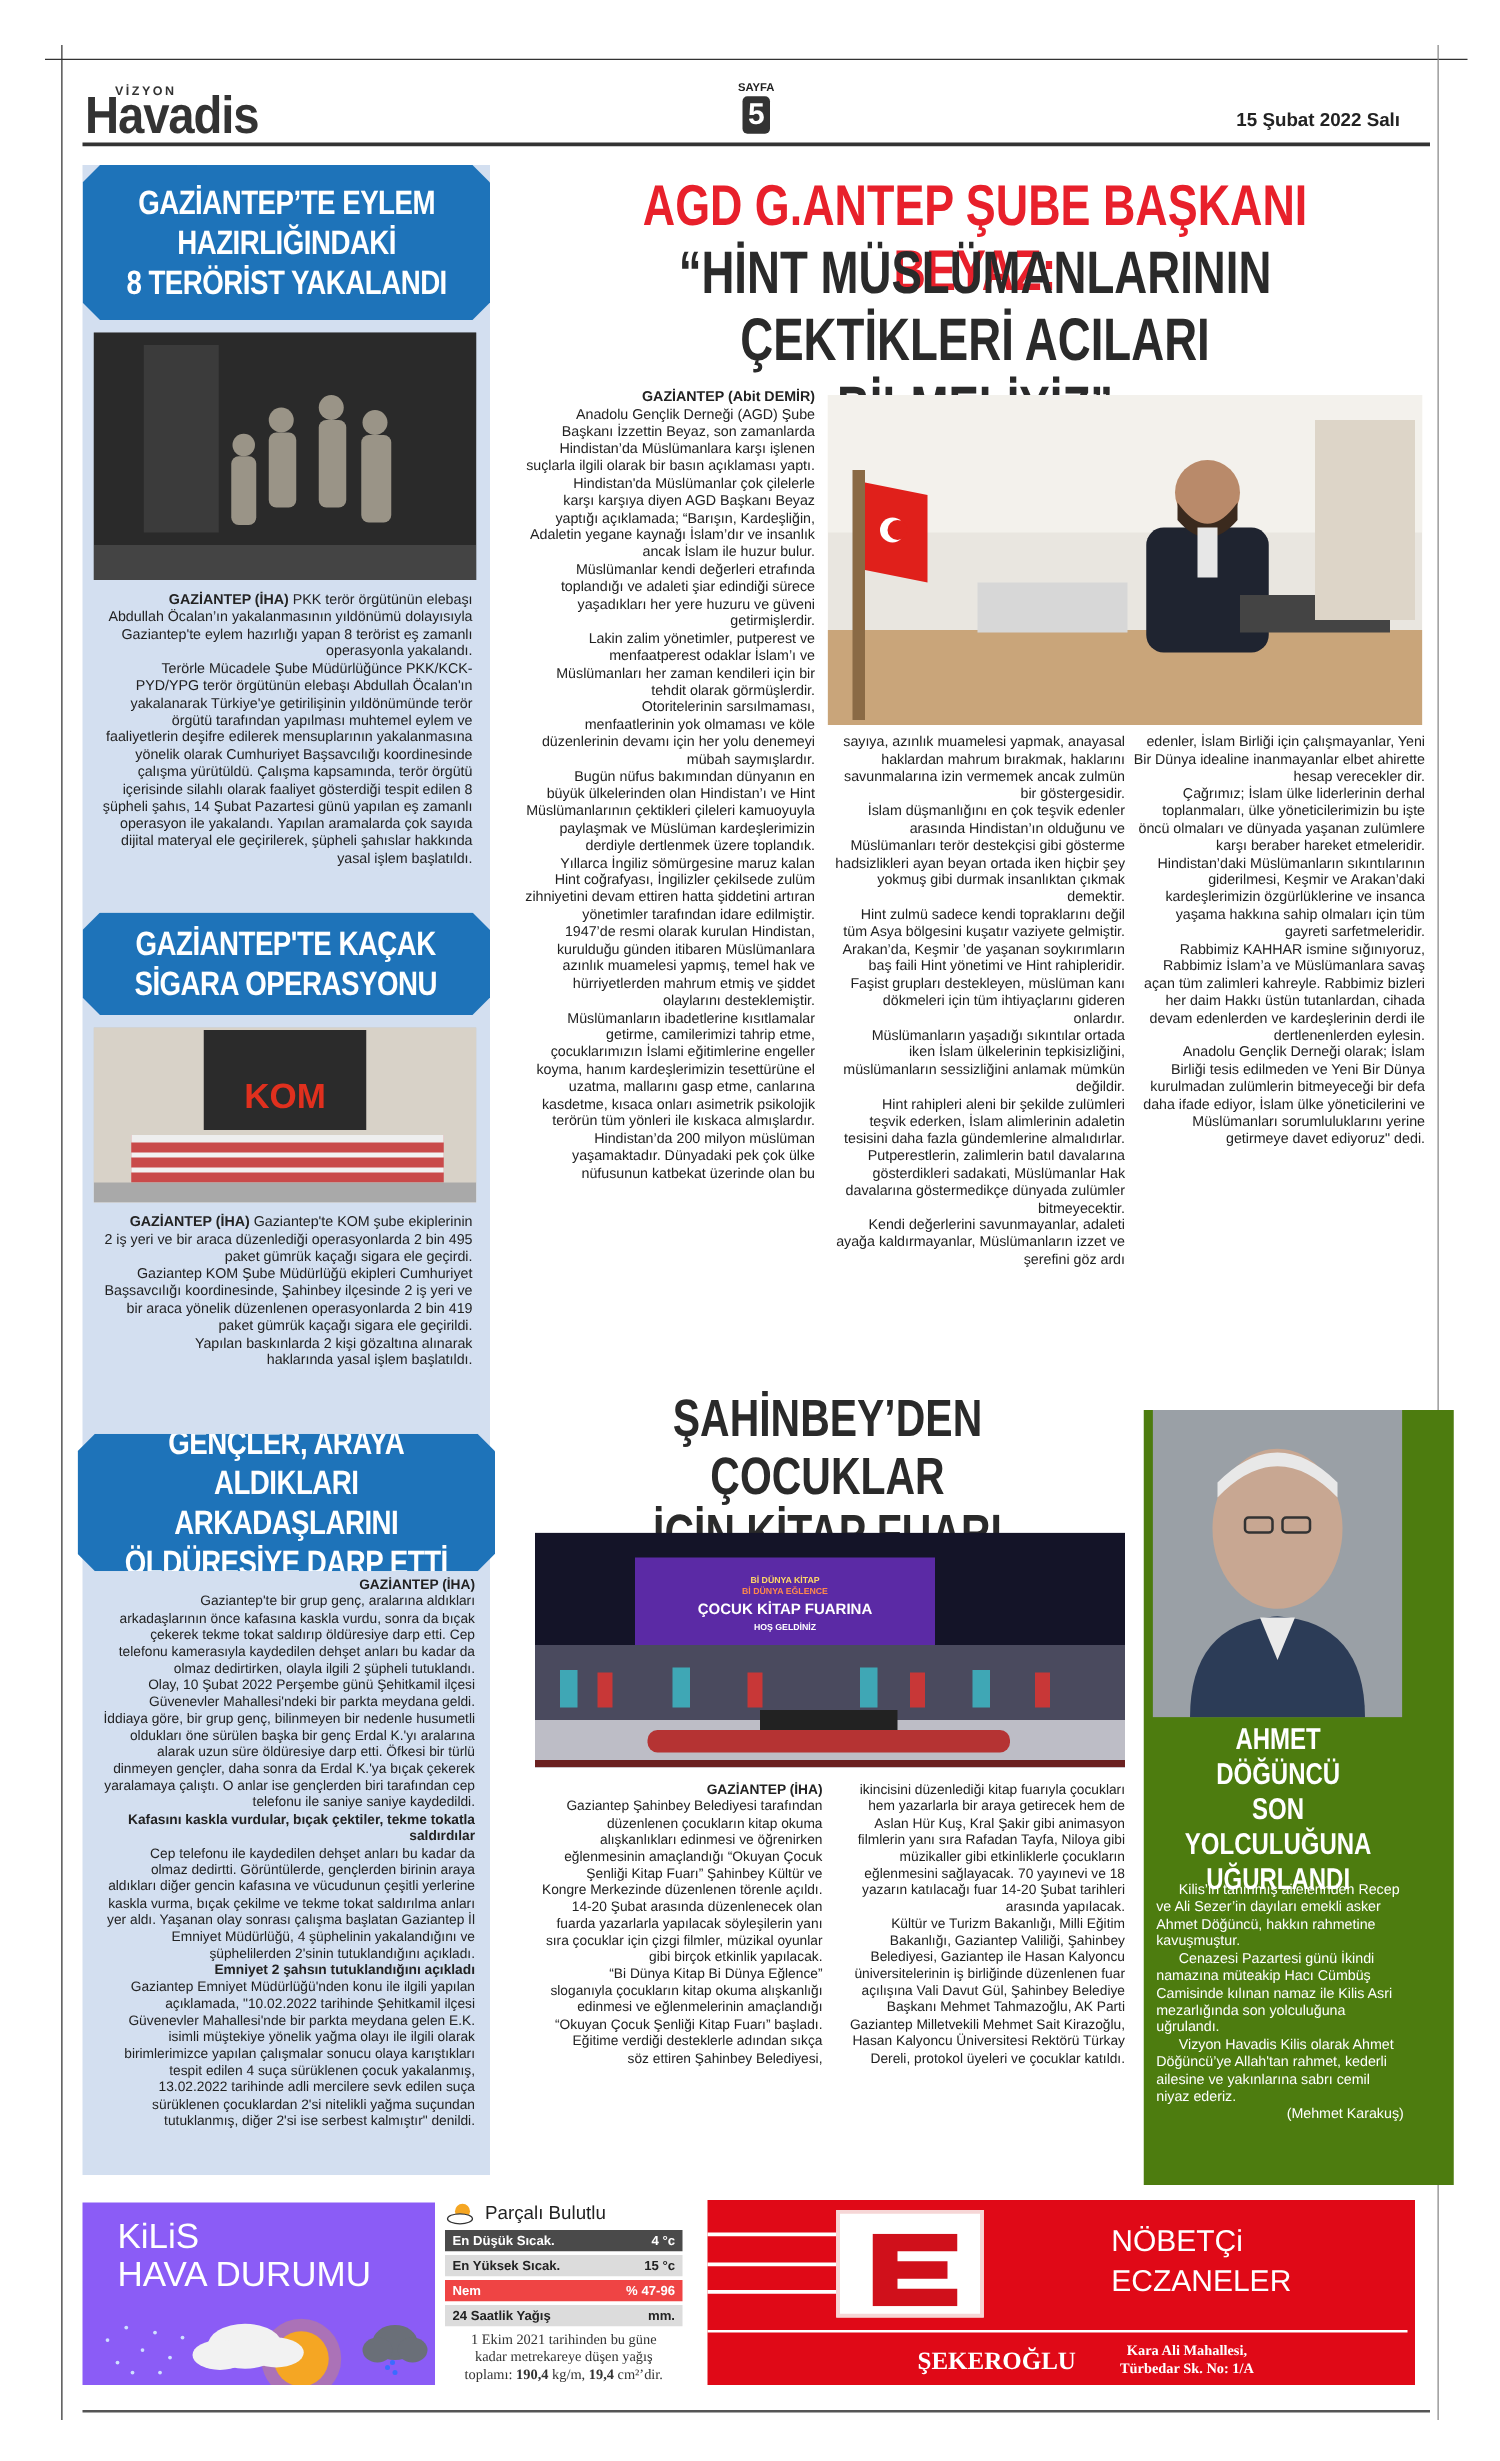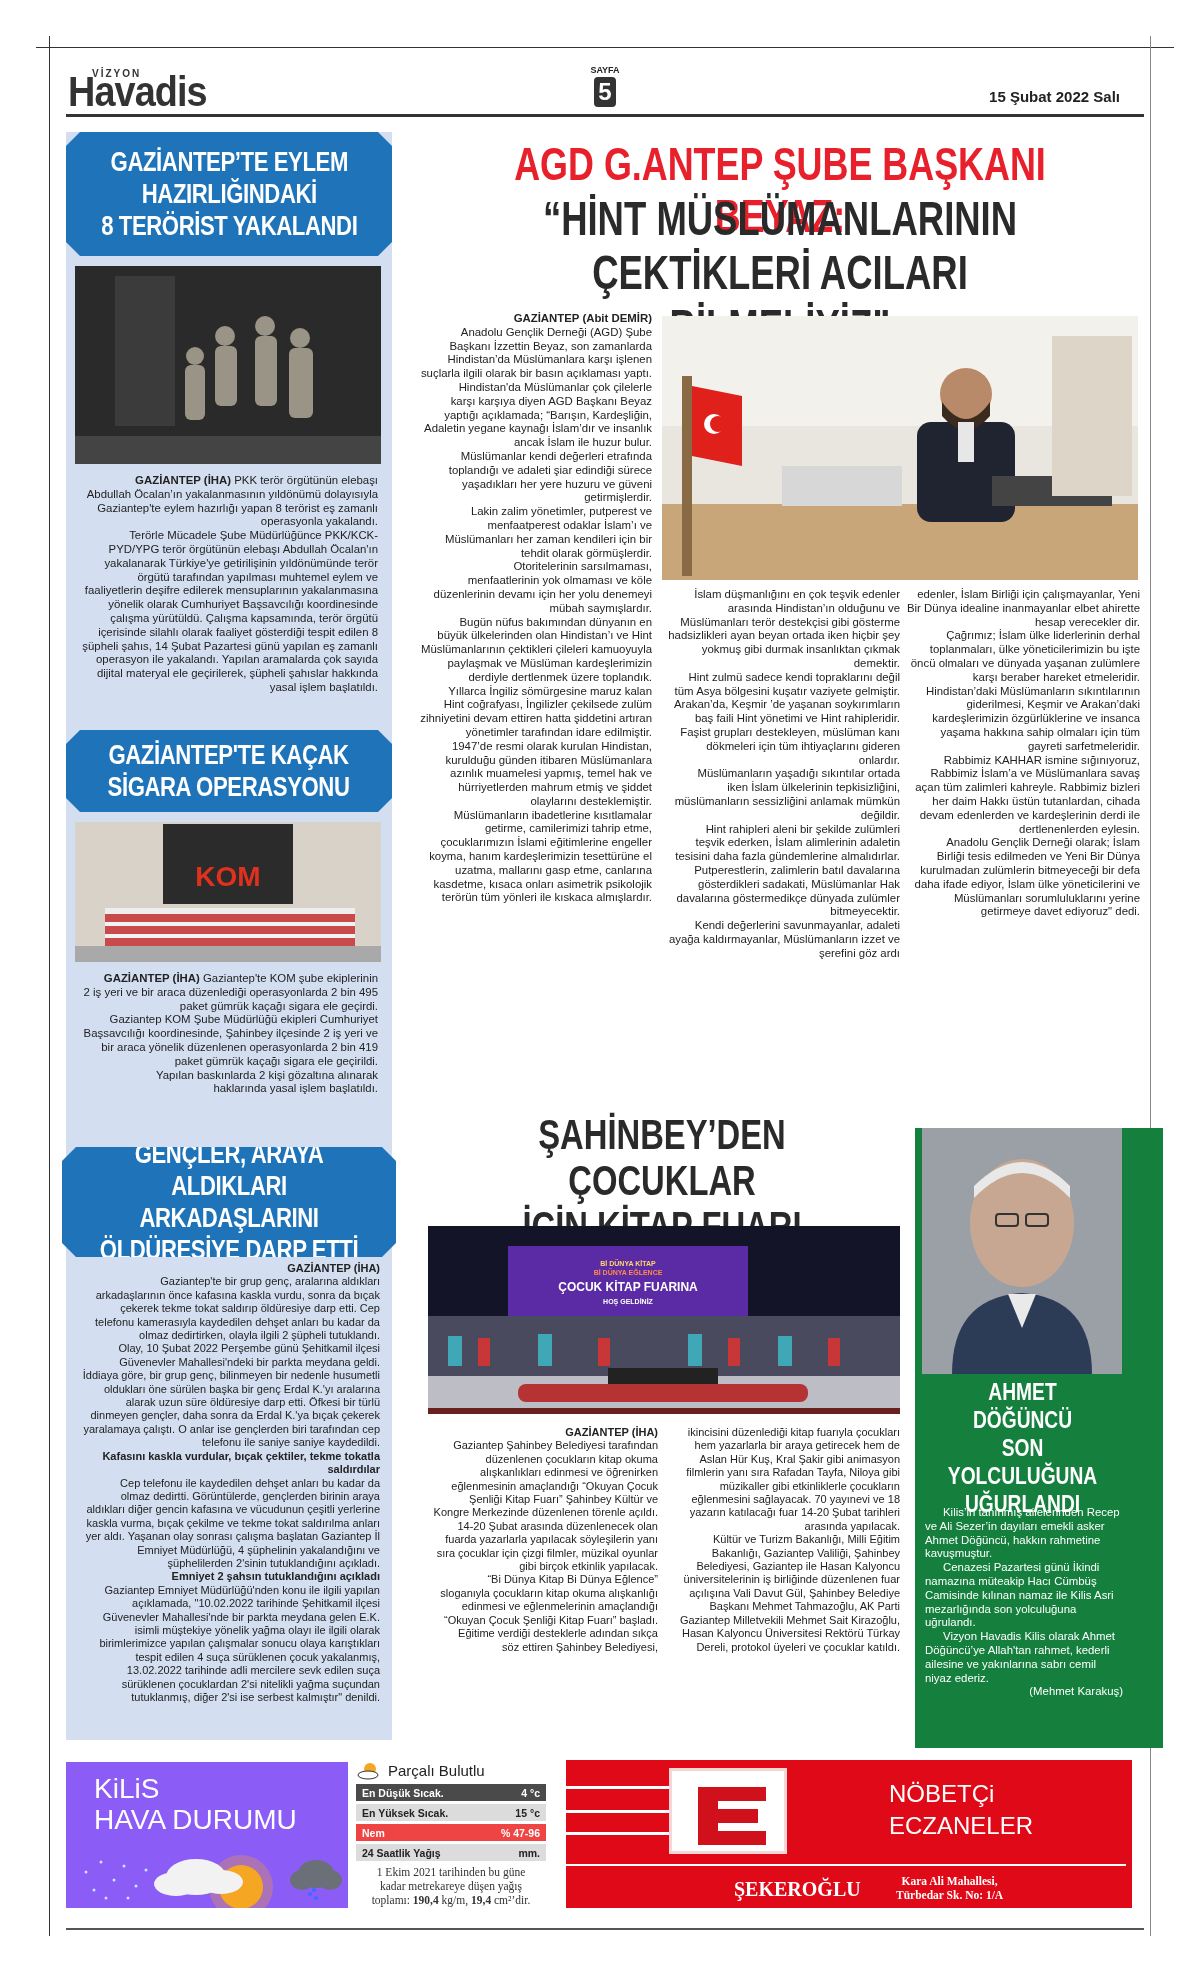--- a/index.html
+++ b/index.html
@@ -18,21 +18,21 @@
 .bluehead{position:absolute;background:#1e73b9;color:#fff;font-family:"Liberation Sans",sans-serif;font-weight:bold;text-align:center;clip-path:polygon(14px 0,calc(100% - 14px) 0,100% 14px,100% calc(100% - 14px),calc(100% - 14px) 100%,14px 100%,0 calc(100% - 14px),0 14px);display:flex;align-items:center;justify-content:center;letter-spacing:-0.5px}
 .bluehead span{display:block;transform:scaleX(.82);font-size:27px;line-height:32px}
 .photo{position:absolute;overflow:hidden}
 .txt{position:absolute;font-size:11.4px;line-height:13.8px;color:#222;text-align:right}
 .txt p{text-indent:20px}
 .txt b{font-weight:bold}
 .txt .sub{text-indent:20px;font-weight:bold}
 .headline-red{left:420px;top:138px;width:720px;text-align:center;color:#e8202b;font-weight:bold;font-size:46px;line-height:52px;transform:scaleX(.78);transform-origin:center;letter-spacing:0}
 .headline-blk{left:420px;top:192px;width:720px;text-align:center;color:#2a2a2a;font-weight:bold;font-size:48px;line-height:54px;transform:scaleX(.76);transform-origin:center}
 .kitap-title{left:412px;top:1112px;width:500px;text-align:center;color:#2a2a2a;font-weight:bold;font-size:42px;line-height:46px;transform:scaleX(.78);transform-origin:center}
-.obit{left:915px;top:1128px;width:248px;height:620px;background:#15803d}
+.obit{left:915px;top:1128px;width:248px;height:620px;background:#4d7c0f}
 .obit-title{position:absolute;left:0;top:250px;width:215px;text-align:center;color:#fff;font-weight:bold;font-size:24px;line-height:28px;transform:scaleX(.8)}
 .obit-text{position:absolute;left:10px;top:378px;width:198px;color:#fff;font-size:11.4px;line-height:13.8px}
 .obit-text p{text-indent:18px}
 .obit-sig{text-align:right}
 .weather{left:66px;top:1762px;width:282px;height:146px;background:#8b5cf6;overflow:hidden}
 .weather .t1{position:absolute;left:28px;top:12px;color:#fff;font-size:28px;line-height:30px}
 .weather .t2{position:absolute;left:28px;top:42px;color:#fff;font-size:28px;line-height:32px}
 .wx-panel{left:356px;top:1760px;width:190px}
 .wx-row{height:17px;margin-bottom:3px;display:flex;justify-content:space-between;align-items:center;padding:0 6px;font-size:10.5px;font-weight:bold}
 .wx-row.dark{background:#4a4a4a;color:#fff}
@@ -151,20 +151,21 @@
   <p><b>GAZİANTEP (Abit DEMİR)</b></p>
   <p>Anadolu Gençlik Derneği (AGD) Şube Başkanı İzzettin Beyaz, son zamanlarda Hindistan’da Müslümanlara karşı işlenen suçlarla ilgili olarak bir basın açıklaması yaptı.</p>
   <p>Hindistan'da Müslümanlar çok çilelerle karşı karşıya diyen AGD Başkanı Beyaz yaptığı açıklamada; “Barışın, Kardeşliğin, Adaletin yegane kaynağı İslam’dır ve insanlık ancak İslam ile huzur bulur.</p>
   <p>Müslümanlar kendi değerleri etrafında toplandığı ve adaleti şiar edindiği sürece yaşadıkları her yere huzuru ve güveni getirmişlerdir.</p>
   <p>Lakin zalim yönetimler, putperest ve menfaatperest odaklar İslam’ı ve Müslümanları her zaman kendileri için bir tehdit olarak görmüşlerdir.</p>
   <p>Otoritelerinin sarsılmaması, menfaatlerinin yok olmaması ve köle düzenlerinin devamı için her yolu denemeyi mübah saymışlardır.</p>
   <p>Bugün nüfus bakımından dünyanın en büyük ülkelerinden olan Hindistan’ı ve Hint Müslümanlarının çektikleri çileleri kamuoyuyla paylaşmak ve Müslüman kardeşlerimizin derdiyle dertlenmek üzere toplandık.</p>
   <p>Yıllarca İngiliz sömürgesine maruz kalan Hint coğrafyası, İngilizler çekilsede zulüm zihniyetini devam ettiren hatta şiddetini artıran yönetimler tarafından idare edilmiştir.</p>
   <p>1947’de resmi olarak kurulan Hindistan, kurulduğu günden itibaren Müslümanlara azınlık muamelesi yapmış, temel hak ve hürriyetlerden mahrum etmiş ve şiddet olaylarını desteklemiştir.</p>
   <p>Müslümanların ibadetlerine kısıtlamalar getirme, camilerimizi tahrip etme, çocuklarımızın İslami eğitimlerine engeller koyma, hanım kardeşlerimizin tesettürüne el uzatma, mallarını gasp etme, canlarına kasdetme, kısaca onları asimetrik psikolojik terörün tüm yönleri ile kıskaca almışlardır.</p>
+  <p>Hindistan’da 200 milyon müslüman yaşamaktadır. Dünyadaki pek çok ülke nüfusunun katbekat üzerinde olan bu</p>
 </div>
 
 <div class="photo" style="left:662px;top:316px;width:476px;height:264px">
   <svg width="476" height="264">
     <rect width="476" height="264" fill="#e9e6e0"></rect>
     <rect x="0" y="0" width="476" height="110" fill="#f3f1ec"></rect>
     <rect x="0" y="188" width="476" height="76" fill="#c9a57a"></rect>
     <rect x="20" y="60" width="10" height="200" fill="#8a6a45"></rect>
     <path d="M30 70 L80 80 L80 150 L30 140 Z" fill="#e0201b"></path>
     <circle cx="52" cy="108" r="10" fill="#fff"></circle>
@@ -173,20 +174,21 @@
     <rect x="255" y="106" width="98" height="100" rx="14" fill="#1f2430"></rect>
     <circle cx="304" cy="78" r="26" fill="#b98a6a"></circle>
     <path d="M280 86 Q304 120 328 86 L328 100 Q304 128 280 100 Z" fill="#3b2a1e"></path>
     <rect x="296" y="106" width="16" height="40" fill="#e7e7e7"></rect>
     <rect x="330" y="160" width="120" height="30" fill="#444"></rect>
     <rect x="390" y="20" width="80" height="160" fill="#ddd5c8"></rect>
   </svg>
 </div>
 
 <div class="txt" style="left:662px;top:588px;width:238px">
+  <p style="text-indent:0">sayıya, azınlık muamelesi yapmak, anayasal haklardan mahrum bırakmak, haklarını savunmalarına izin vermemek ancak zulmün bir göstergesidir.</p>
   <p>İslam düşmanlığını en çok teşvik edenler arasında Hindistan’ın olduğunu ve Müslümanları terör destekçisi gibi gösterme hadsizlikleri ayan beyan ortada iken hiçbir şey yokmuş gibi durmak insanlıktan çıkmak demektir.</p>
   <p>Hint zulmü sadece kendi topraklarını değil tüm Asya bölgesini kuşatır vaziyete gelmiştir. Arakan’da, Keşmir ’de yaşanan soykırımların baş faili Hint yönetimi ve Hint rahipleridir. Faşist grupları destekleyen, müslüman kanı dökmeleri için tüm ihtiyaçlarını gideren onlardır.</p>
   <p>Müslümanların yaşadığı sıkıntılar ortada iken İslam ülkelerinin tepkisizliğini, müslümanların sessizliğini anlamak mümkün değildir.</p>
   <p>Hint rahipleri aleni bir şekilde zulümleri teşvik ederken, İslam alimlerinin adaletin tesisini daha fazla gündemlerine almalıdırlar.</p>
   <p>Putperestlerin, zalimlerin batıl davalarına gösterdikleri sadakati, Müslümanlar Hak davalarına göstermedikçe dünyada zulümler bitmeyecektir.</p>
   <p>Kendi değerlerini savunmayanlar, adaleti ayağa kaldırmayanlar, Müslümanların izzet ve şerefini göz ardı</p>
 </div>
 
 <div class="txt" style="left:906px;top:588px;width:234px">
   <p style="text-indent:0">edenler, İslam Birliği için çalışmayanlar, Yeni Bir Dünya idealine inanmayanlar elbet ahirette hesap verecekler dir.</p>

